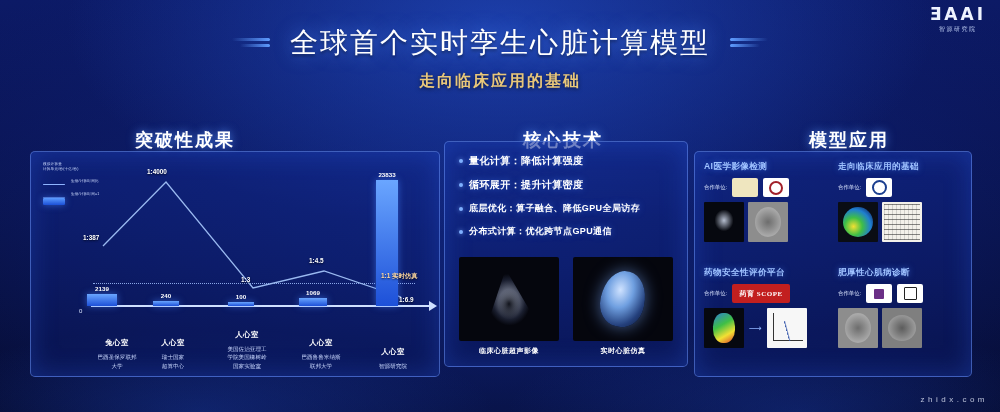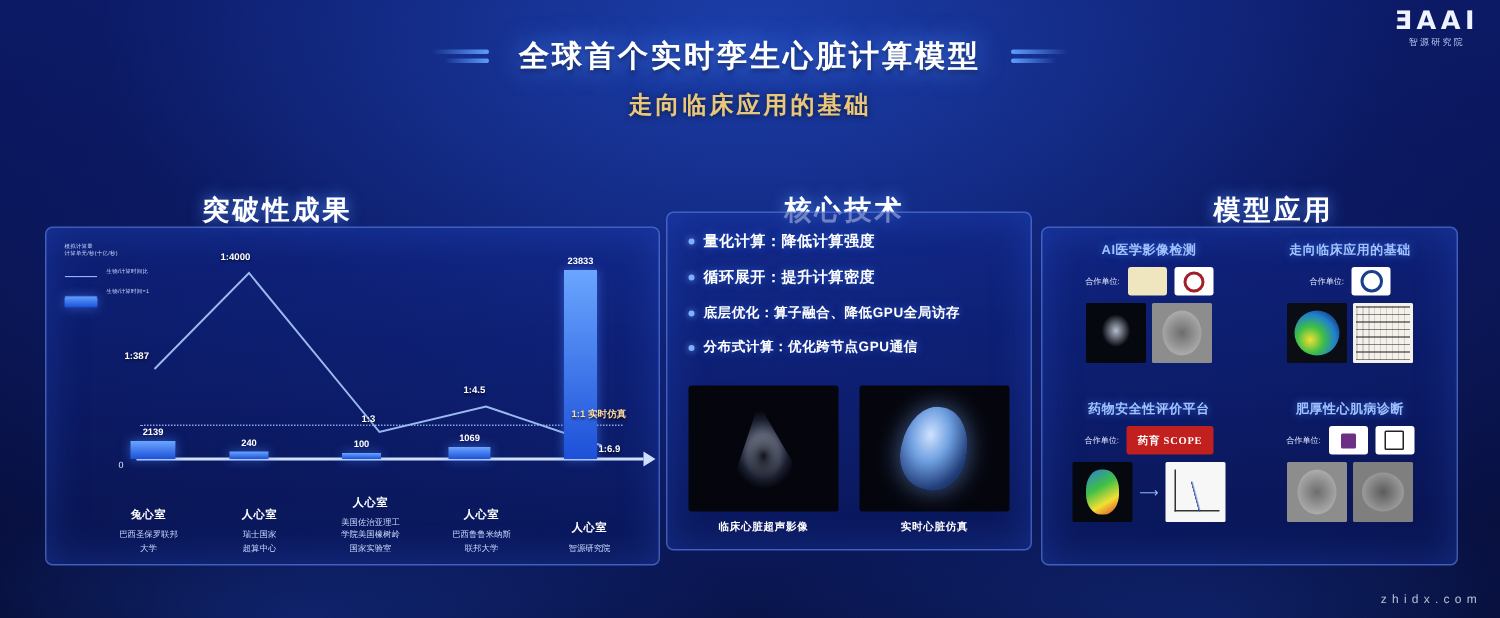--- a/index.html
+++ b/index.html
@@ -29,21 +29,21 @@
   .logo .mark{
     font-family:"DejaVu Sans",sans-serif;font-weight:bold;font-size:17px;
     color:#eef3ff;letter-spacing:3px;
   }
   .logo .sub{font-size:6px;color:#b9c8ee;letter-spacing:1.5px;margin-top:3px;}
 
   
   .titlewrap{position:absolute;top:24px;left:0;right:0;text-align:center;}
   .title{
     display:inline-block;position:relative;
-    font-size:20px;font-weight:bold;color:#ffffff;letter-spacing:2px;
+    font-size:28px;font-weight:normal;color:#ffffff;letter-spacing:2px;
     text-shadow:0 0 18px rgba(80,140,255,.85),0 2px 3px rgba(0,0,0,.5);
   }
   .deco{position:absolute;top:50%;transform:translateY(-50%);width:56px;height:16px;}
   .deco.l{left:-76px;} .deco.r{right:-76px;}
   .deco i{display:block;height:3px;border-radius:2px;margin:3px 0;
     background:linear-gradient(90deg,rgba(60,140,255,0),#5f9dff);}
   .deco.l i:nth-child(1){width:38px;margin-left:18px;}
   .deco.l i:nth-child(2){width:30px;margin-left:26px;}
   .deco.r i{background:linear-gradient(270deg,rgba(60,140,255,0),#5f9dff);}
   .deco.r i:nth-child(1){width:38px;}
@@ -131,21 +131,21 @@
   .sim:before{
     content:"";position:absolute;left:50%;top:50%;transform:translate(-50%,-50%) rotate(12deg);
     width:44px;height:56px;border-radius:48% 48% 46% 46%/54% 54% 42% 42%;
     background:radial-gradient(ellipse at 40% 35%, #cfe2ff 0%, #6f9fe0 35%, #24407c 70%, #0b1430 100%);
     box-shadow:0 0 16px rgba(120,170,255,.55);
   }
 
   
   .apps{position:absolute;inset:9px;display:grid;grid-template-columns:1fr 1fr;
         grid-template-rows:1fr 1fr;gap:6px 10px;}
-  .app{display:flex;flex-direction:column;align-items:center;}
+  .app{display:flex;flex-direction:column;align-items:flex-start;}
   .app-title{font-size:8.6px;color:#9fc2ff;font-weight:bold;letter-spacing:.4px;
              text-shadow:0 0 6px rgba(70,130,255,.6);}
   .partner{display:flex;align-items:center;gap:5px;margin-top:5px;}
   .partner .plabel{font-size:5.4px;color:#dce6ff;white-space:nowrap;}
   .logo-chip{width:26px;height:19px;border-radius:2px;background:#ffffff;flex:none;
              display:flex;align-items:center;justify-content:center;overflow:hidden;}
   .chip-a{background:#efe6bf;}
   .chip-b{background:#ffffff;}
   .chip-dot{width:10px;height:10px;border-radius:50%;border:2px solid #a1202a;}
   .chip-ring{width:11px;height:11px;border-radius:50%;border:2px solid #1b3f8f;}
@@ -262,21 +262,21 @@
         </div>
 
         <div class="lbl" style="left:2px;top:70px;">1:387</div>
         <div class="lbl" style="left:66px;top:4px;">1:4000</div>
         <div class="lbl" style="left:160px;top:112px;">1:3</div>
         <div class="lbl" style="left:228px;top:93px;">1:4.5</div>
         <div class="lbl" style="left:318px;top:132px;">1:6.9</div>
         <div class="lbl" style="left:300px;top:108px;color:#ffd9a0;">1:1 实时仿真</div>
       </div>
 
-      <div class="xcat" style="left:68px;">
+      <div class="xcat" style="left:86px;">
         <div class="organ">兔心室</div>
         <div class="org">巴西圣保罗联邦
 大学</div>
       </div>
       <div class="xcat" style="left:142px;">
         <div class="organ">人心室</div>
         <div class="org">瑞士国家
 超算中心</div>
       </div>
       <div class="xcat" style="left:216px;">

